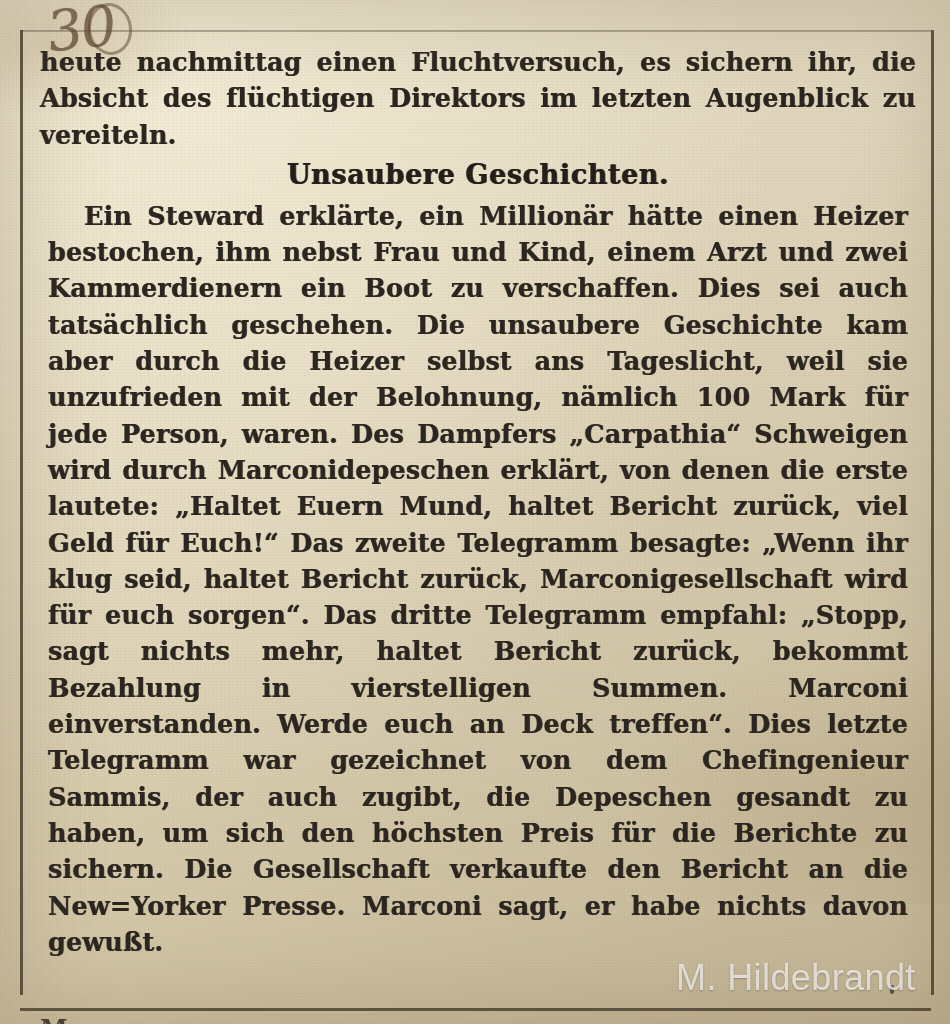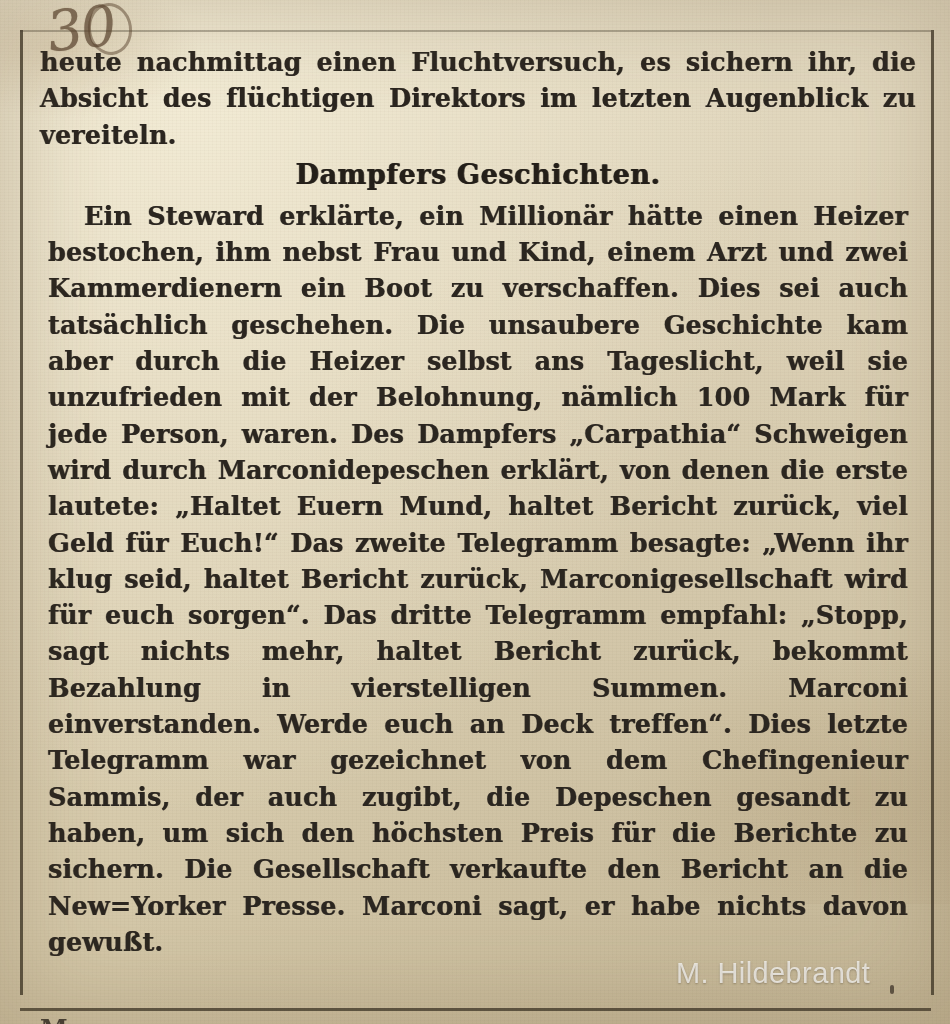--- a/index.html
+++ b/index.html
@@ -145,21 +145,21 @@
     margin: 8px;
     text-indent: 36px;
   }
 
   
   .watermark {
     position: absolute;
     left: 676px;
     top: 957px;
     font-family: "Liberation Sans", sans-serif;
-    font-size: 29px;
+    font-size: 36px;
     color: rgba(250,250,250,0.72);
     letter-spacing: 0.4px;
     text-shadow: 0 1px 2px rgba(60,50,35,0.35);
     white-space: nowrap;
   }
 
   
   .next-sliver {
     position: absolute;
     left: 40px;
@@ -209,21 +209,21 @@
   <div class="rule-left"></div>
   <div class="rule-right"></div>
   <div class="rule-top-clip"></div>
   <div class="rule-bottom"></div>
 
   <div class="page-number">30</div>
   <div class="page-number-circle"></div>
 
   <div class="column">
     <p class="body-text para-cont">heute nachmittag einen Fluchtversuch, es sichern ihr, die Absicht des flüchtigen Direktors im letzten Augenblick zu vereiteln.</p>
-    <h2 class="headline">Dampfers Geschichten.</h2>
+    <h2 class="headline">Unsaubere Geschichten.</h2>
     <p class="body-text para-indent">Ein Steward erklärte, ein Millionär hätte einen Heizer bestochen, ihm nebst Frau und Kind, einem Arzt und zwei Kammerdienern ein Boot zu verschaffen. Dies sei auch tatsächlich geschehen. Die unsaubere Geschichte kam aber durch die Heizer selbst ans Tageslicht, weil sie unzufrieden mit der Belohnung, nämlich 100 Mark für jede Person, waren. Des Dampfers „Carpathia“ Schweigen wird durch Marconidepeschen erklärt, von denen die erste lautete: „Haltet Euern Mund, haltet Bericht zurück, viel Geld für Euch!“ Das zweite Telegramm besagte: „Wenn ihr klug seid, haltet Bericht zurück, Marconigesellschaft wird für euch sorgen“. Das dritte Telegramm empfahl: „Stopp, sagt nichts mehr, haltet Bericht zurück, bekommt Bezahlung in vierstelligen Summen. Marconi einverstanden. Werde euch an Deck treffen“. Dies letzte Telegramm war gezeichnet von dem Chefingenieur Sammis, der auch zugibt, die Depeschen gesandt zu haben, um sich den höchsten Preis für die Berichte zu sichern. Die Gesellschaft verkaufte den Bericht an die New=Yorker Presse. Marconi sagt, er habe nichts davon gewußt.</p>
   </div>
 
   <div class="speck" style="left:890px; top:985px;"></div>
 
   <div class="next-sliver">
     <span>M</span>
   </div>
 
   <div class="grain"></div>

